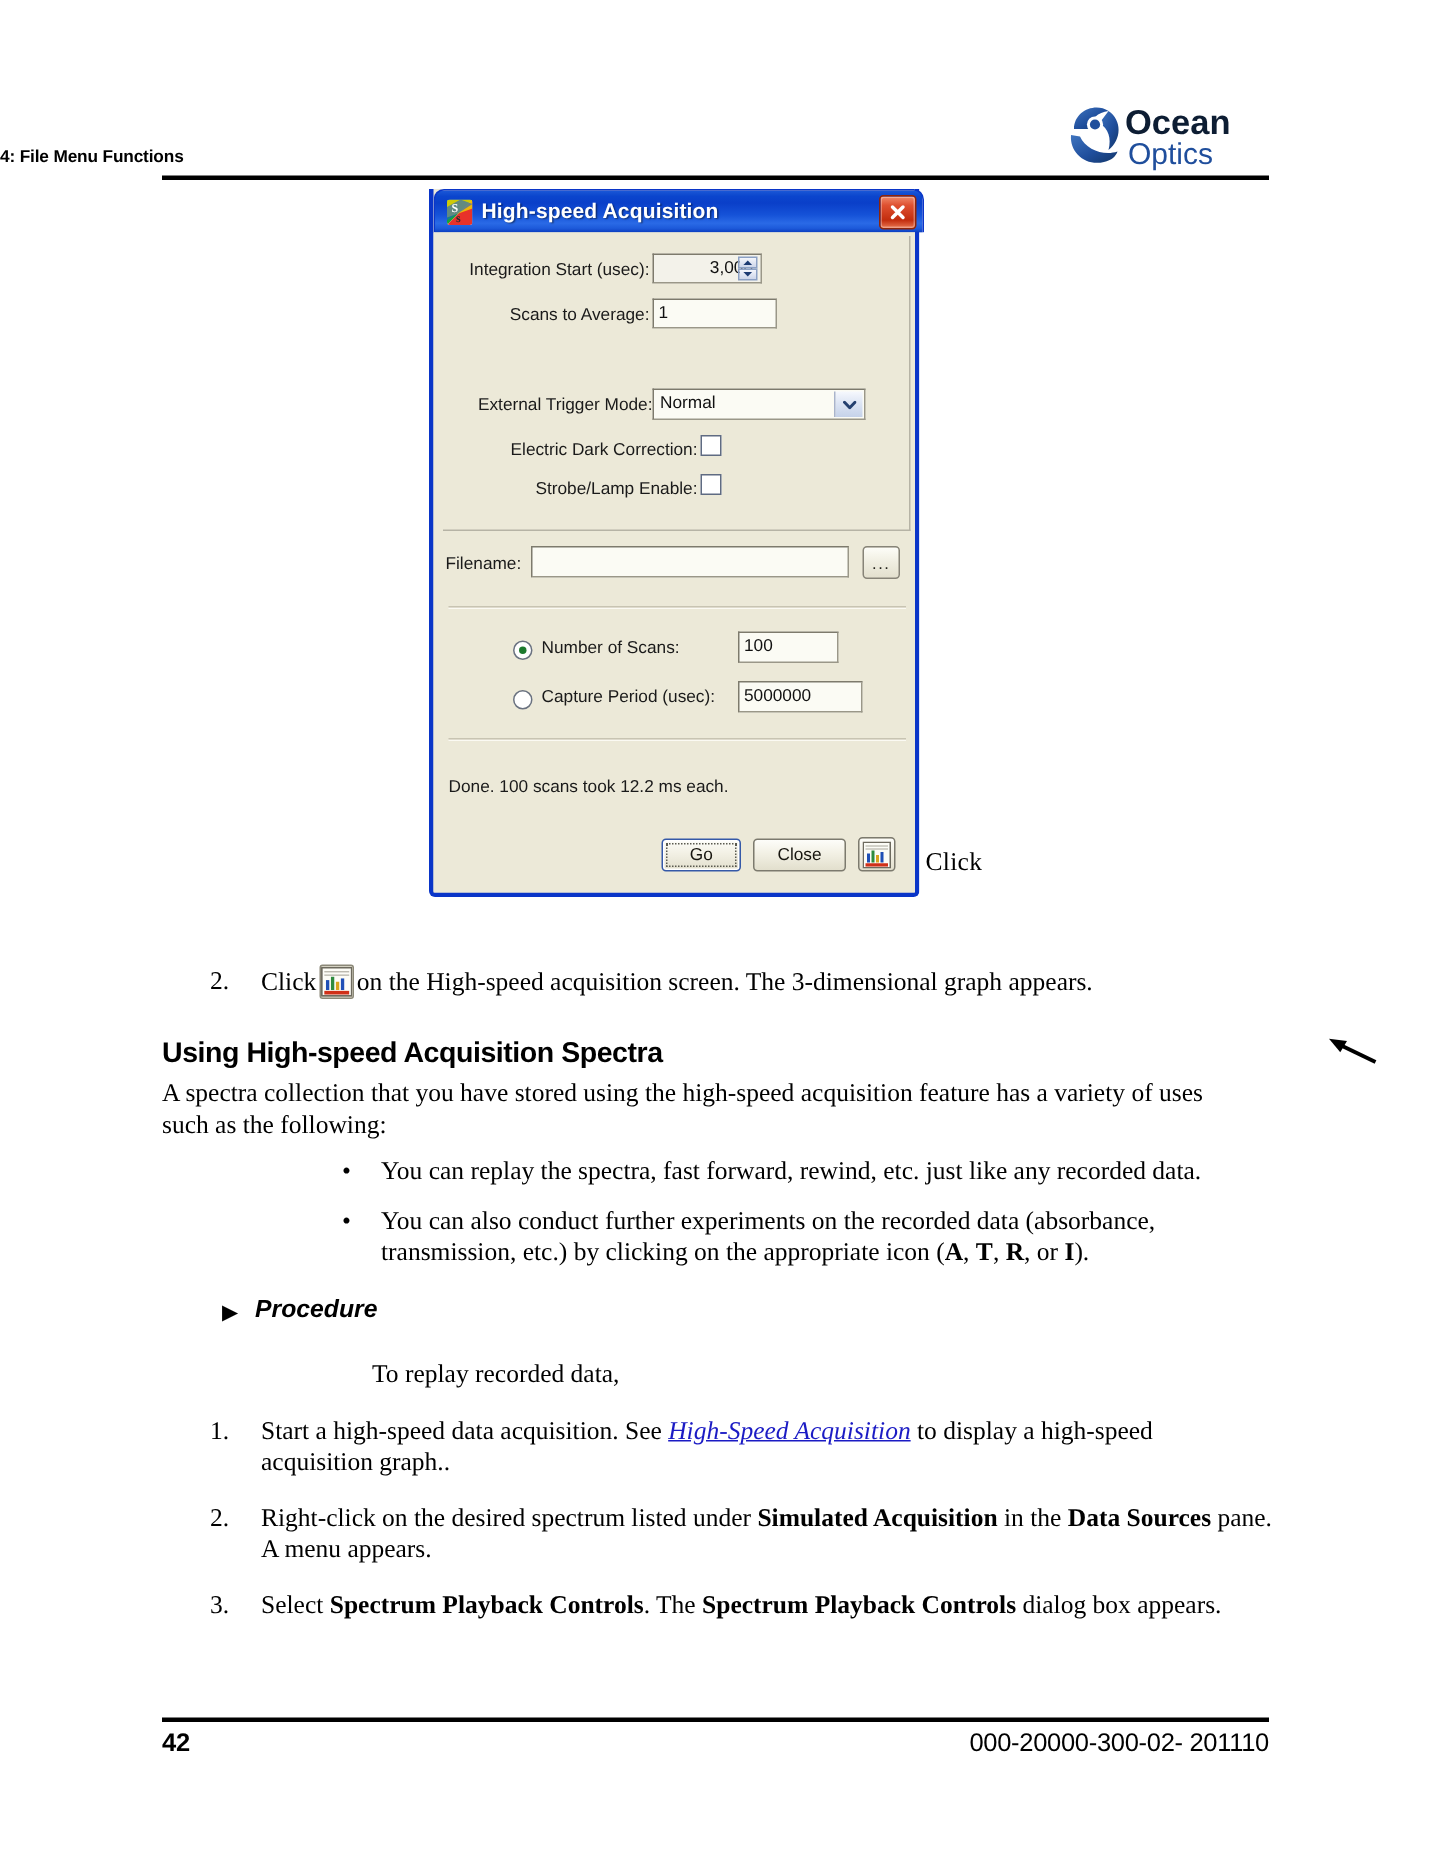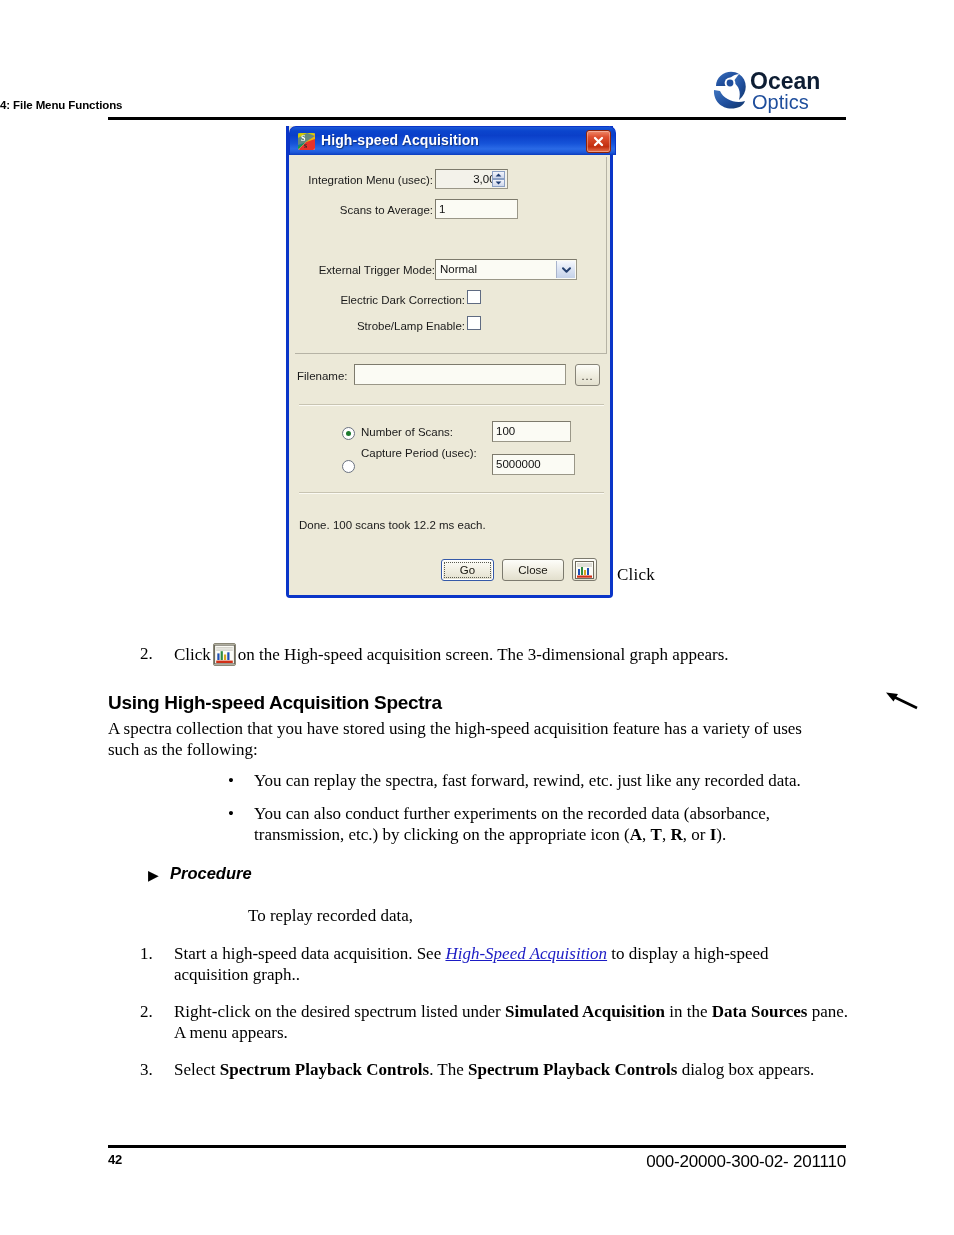--- a/index.html
+++ b/index.html
@@ -66,21 +66,21 @@
     width: 738px;
     height: 2.5px;
     background: #000000;
   }
   .footer-page {
     position: absolute;
     left: 108px;
     top: 1152px;
     font-family: "Liberation Sans", "DejaVu Sans", sans-serif;
     font-weight: bold;
-    font-size: 13px;
+    font-size: 17px;
     letter-spacing: -0.2px;
   }
   .footer-doc {
     position: absolute;
     right: 108px;
     top: 1152px;
     font-family: "Liberation Sans", "DejaVu Sans", sans-serif;
     font-weight: normal;
     font-size: 17px;
     letter-spacing: -0.2px;
@@ -547,21 +547,21 @@
             <path d="M3 3 L10 10 M10 3 L3 10" stroke="#ffffff" stroke-width="2.3" stroke-linecap="round"></path>
           </svg>
         </div>
       </div>
 
       <div class="dlg-body">
 
         <div class="panel-upper">
 
           <div class="row" style="top:12px;">
-            <div class="lbl" style="right:174px; top:3px;">Integration Menu (usec):</div>
+            <div class="lbl" style="right:174px; top:3px;">Integration Start (usec):</div>
             <div class="fld num" style="left:140px; top:0; width:73px; height:20px;">3,000</div>
             <div class="spin" style="left:197px; top:2px;">
               <div class="spin-btn">
                 <svg width="7" height="4" viewBox="0 0 7 4">
                     <path d="M3.5 0.6 L6.4 3.6 L0.6 3.6 Z" fill="#1b3a72"></path>
                   </svg>
               </div>
               <div class="spin-btn">
                 <svg width="7" height="4" viewBox="0 0 7 4">
                     <path d="M3.5 3.4 L0.6 0.4 L6.4 0.4 Z" fill="#1b3a72"></path>
@@ -600,24 +600,24 @@
         </div>
 
         <div class="filename-label" style="top:215px;">Filename:</div>
         <div class="fld" style="left:65px; top:209px; width:212px; height:21px; background:#fbfbf4;"></div>
         <div class="browse-btn" style="left:286px; top:209px;">...</div>
 
         <div class="sep" style="top:249px;"></div>
 
         <div class="radio on" style="left:53px; top:272px;"></div>
         <div class="radio-label" style="left:72px; top:271px;">Number of Scans:</div>
-        <div class="fld" style="left:203px; top:266px; width:79px; height:21px;">100</div>
+        <div class="fld" style="left:203px; top:266px; width:67px; height:21px;">100</div>
 
         <div class="radio" style="left:53px; top:305px;"></div>
-        <div class="radio-label" style="left:72px; top:292px;text-align:right;">Capture Period (usec):</div>
+        <div class="radio-label" style="left:72px; top:304px;text-align:right;">Capture Period (usec):</div>
         <div class="fld" style="left:203px; top:299px; width:83px; height:21px;">5000000</div>
 
         <div class="sep" style="top:337px;"></div>
 
         <div class="status-text" style="top:364px;">Done. 100 scans took 12.2 ms each.</div>
 
         <div class="btn default" style="left:152px; top:404px; width:53px;">
           <span class="focus-ring"></span>
           <span>Go</span>
         </div>

